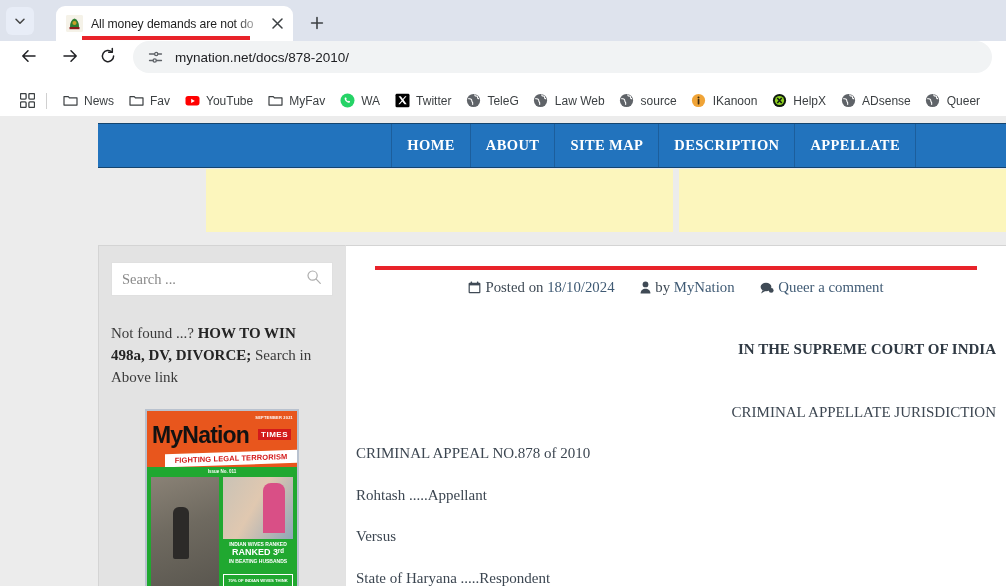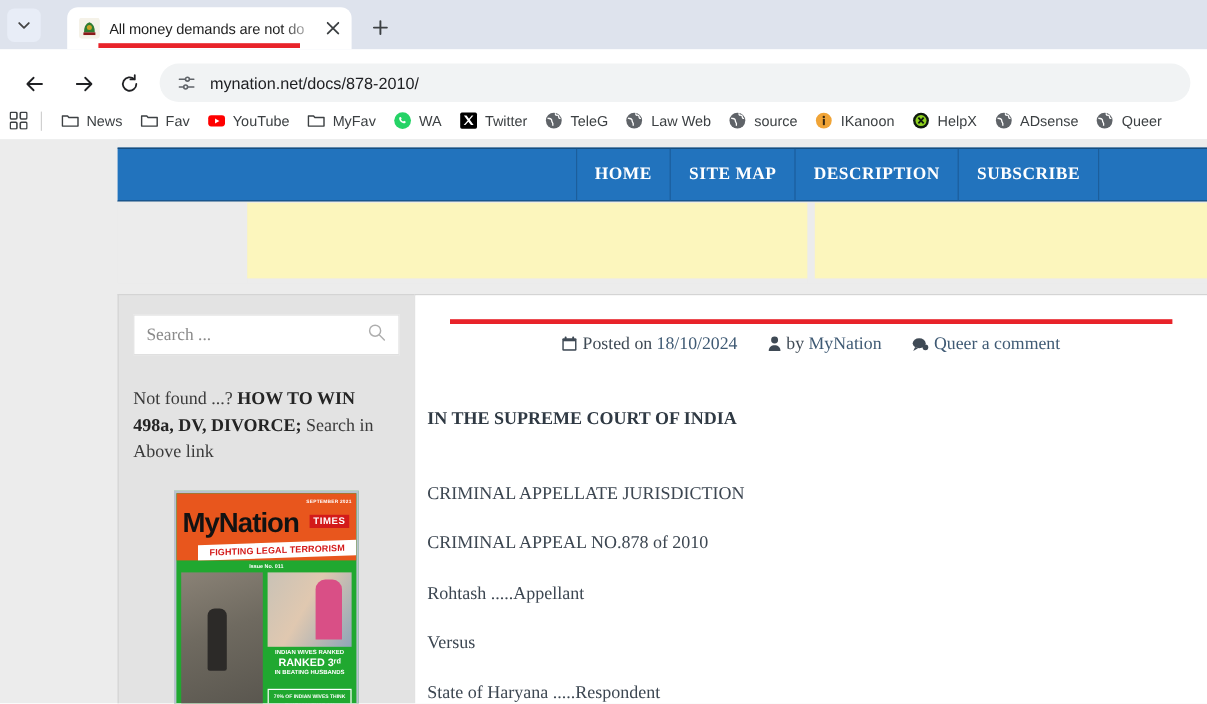--- a/index.html
+++ b/index.html
@@ -79,21 +79,21 @@
     margin: 0 0 4px 10px;
     display: flex; align-items: center; justify-content: center;
     border-radius: 50%;
     cursor: pointer;
   }
 
   .toolbar {
     height: 44px;
     background: #ffffff;
     display: flex;
-    align-items: flex-end;
+    align-items: flex-start;
     padding: 0 10px 0 8px;
   }
   .nav-btn {
     width: 30px; height: 30px;
     margin-right: 5px;
     display: flex; align-items: center; justify-content: center;
     border-radius: 50%;
     cursor: pointer;
   }
   .nav-btn.back { margin-left: 6px; }
@@ -118,21 +118,21 @@
     margin-left: 6px;
     white-space: nowrap;
     overflow: hidden;
   }
 
   .bookmarks {
     height: 31px;
     background: #ffffff;
     display: flex;
     align-items: center;
-    padding: 0 0 0 4px;
+    padding: 0 0 0 16px;
     overflow: hidden;
     white-space: nowrap;
   }
   .apps-grid {
     width: 22px; height: 22px;
     flex: 0 0 22px;
     display: flex; align-items: center; justify-content: center;
     cursor: pointer;
   }
   .bm-sep {
@@ -385,21 +385,21 @@
   .meta .ico { display: inline-block; vertical-align: -2px; margin-right: 4px; }
   .meta a { color: #3f5a74; text-decoration: none; cursor: pointer; }
 
   .doc {
     margin-top: 30px;
     font-family: "Liberation Serif", serif;
     font-size: 15px;
     color: #3c4651;
     line-height: 1.5;
   }
-  .doc .ctr { text-align: left; margin-top: 40px; }
+  .doc .ctr { text-align: right; margin-top: 40px; }
   .doc .bold { font-weight: bold; color: #2f3943; }
   .doc p { margin-bottom: 19px; }
   .doc .tight { margin-bottom: 4px; }
 </style>
 </head>
 <body>
 
 <div class="chrome">
 
   <div class="tabstrip">
@@ -612,23 +612,24 @@
 </div>
 
 <div class="viewport">
   <div class="site">
 
     <div class="sitebar-top"></div>
 
     <div class="navbar">
       <div class="spacer"></div>
       <div class="nav-item">HOME</div>
+      <div class="nav-item">ABOUT</div>
       <div class="nav-item">SITE MAP</div>
       <div class="nav-item">DESCRIPTION</div>
-      <div class="nav-item">SUBSCRIBE</div>
+      <div class="nav-item">APPELLATE</div>
       <div class="nav-tail"></div>
     </div>
 
     <div class="adrow">
       <div class="lead"></div>
       <div class="ad ad-a"></div>
       <div class="ad-gap"></div>
       <div class="ad ad-b"></div>
     </div>
 

